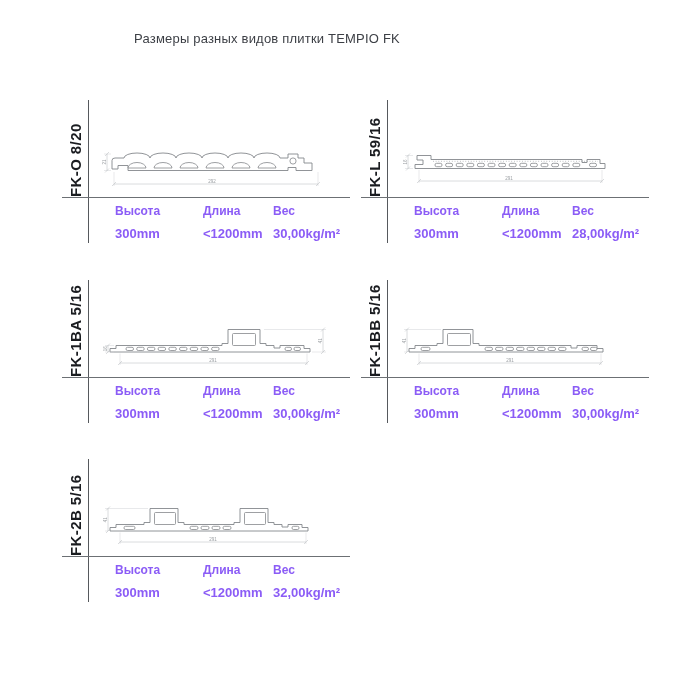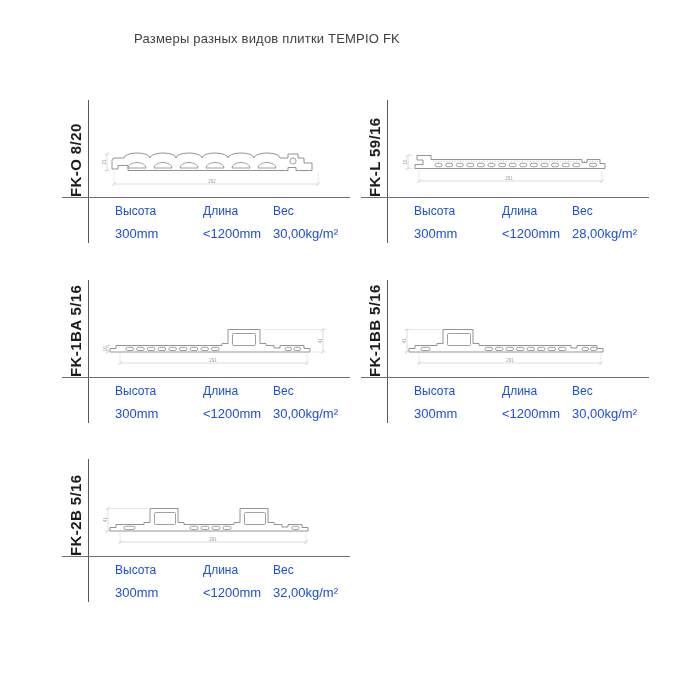--- a/index.html
+++ b/index.html
@@ -26,21 +26,22 @@
   }
   .section-label{
     position:absolute;left:4px;top:99px;width:97px;
     transform-origin:0 0;transform:rotate(-90deg);
     font-size:15px;font-weight:600;color:#1a1c20;letter-spacing:.4px;line-height:20px;
     white-space:nowrap;
   }
   .spec-table{
     position:absolute;left:53px;top:106px;
     display:grid;grid-template-columns:88px 70px 90px;row-gap:8px;
-    color:#1d4ed8;
+    color:#8b5cf6;
+    font-weight:bold;
   }
   .spec-table .hd{font-size:12px;}
   .spec-table .val{font-size:13px;}
   .profile-svg{position:absolute;left:40px;top:36px;width:230px;height:60px;}
   .outline{fill:#ffffff;stroke:#85888c;stroke-width:.9;stroke-linejoin:round;}
   .hole{fill:#ffffff;stroke:#85888c;stroke-width:.8;}
   .dim{stroke:#bcbfc2;stroke-width:.55;fill:none;}
   .ext{stroke:#d0d3d6;stroke-width:.5;fill:none;}
   .dimtxt{fill:#9ca0a4;font-size:4.5px;font-family:"Liberation Sans",sans-serif;}
   .texture{stroke:#8f9296;stroke-width:.7;stroke-dasharray:.8 1.9;fill:none;}

